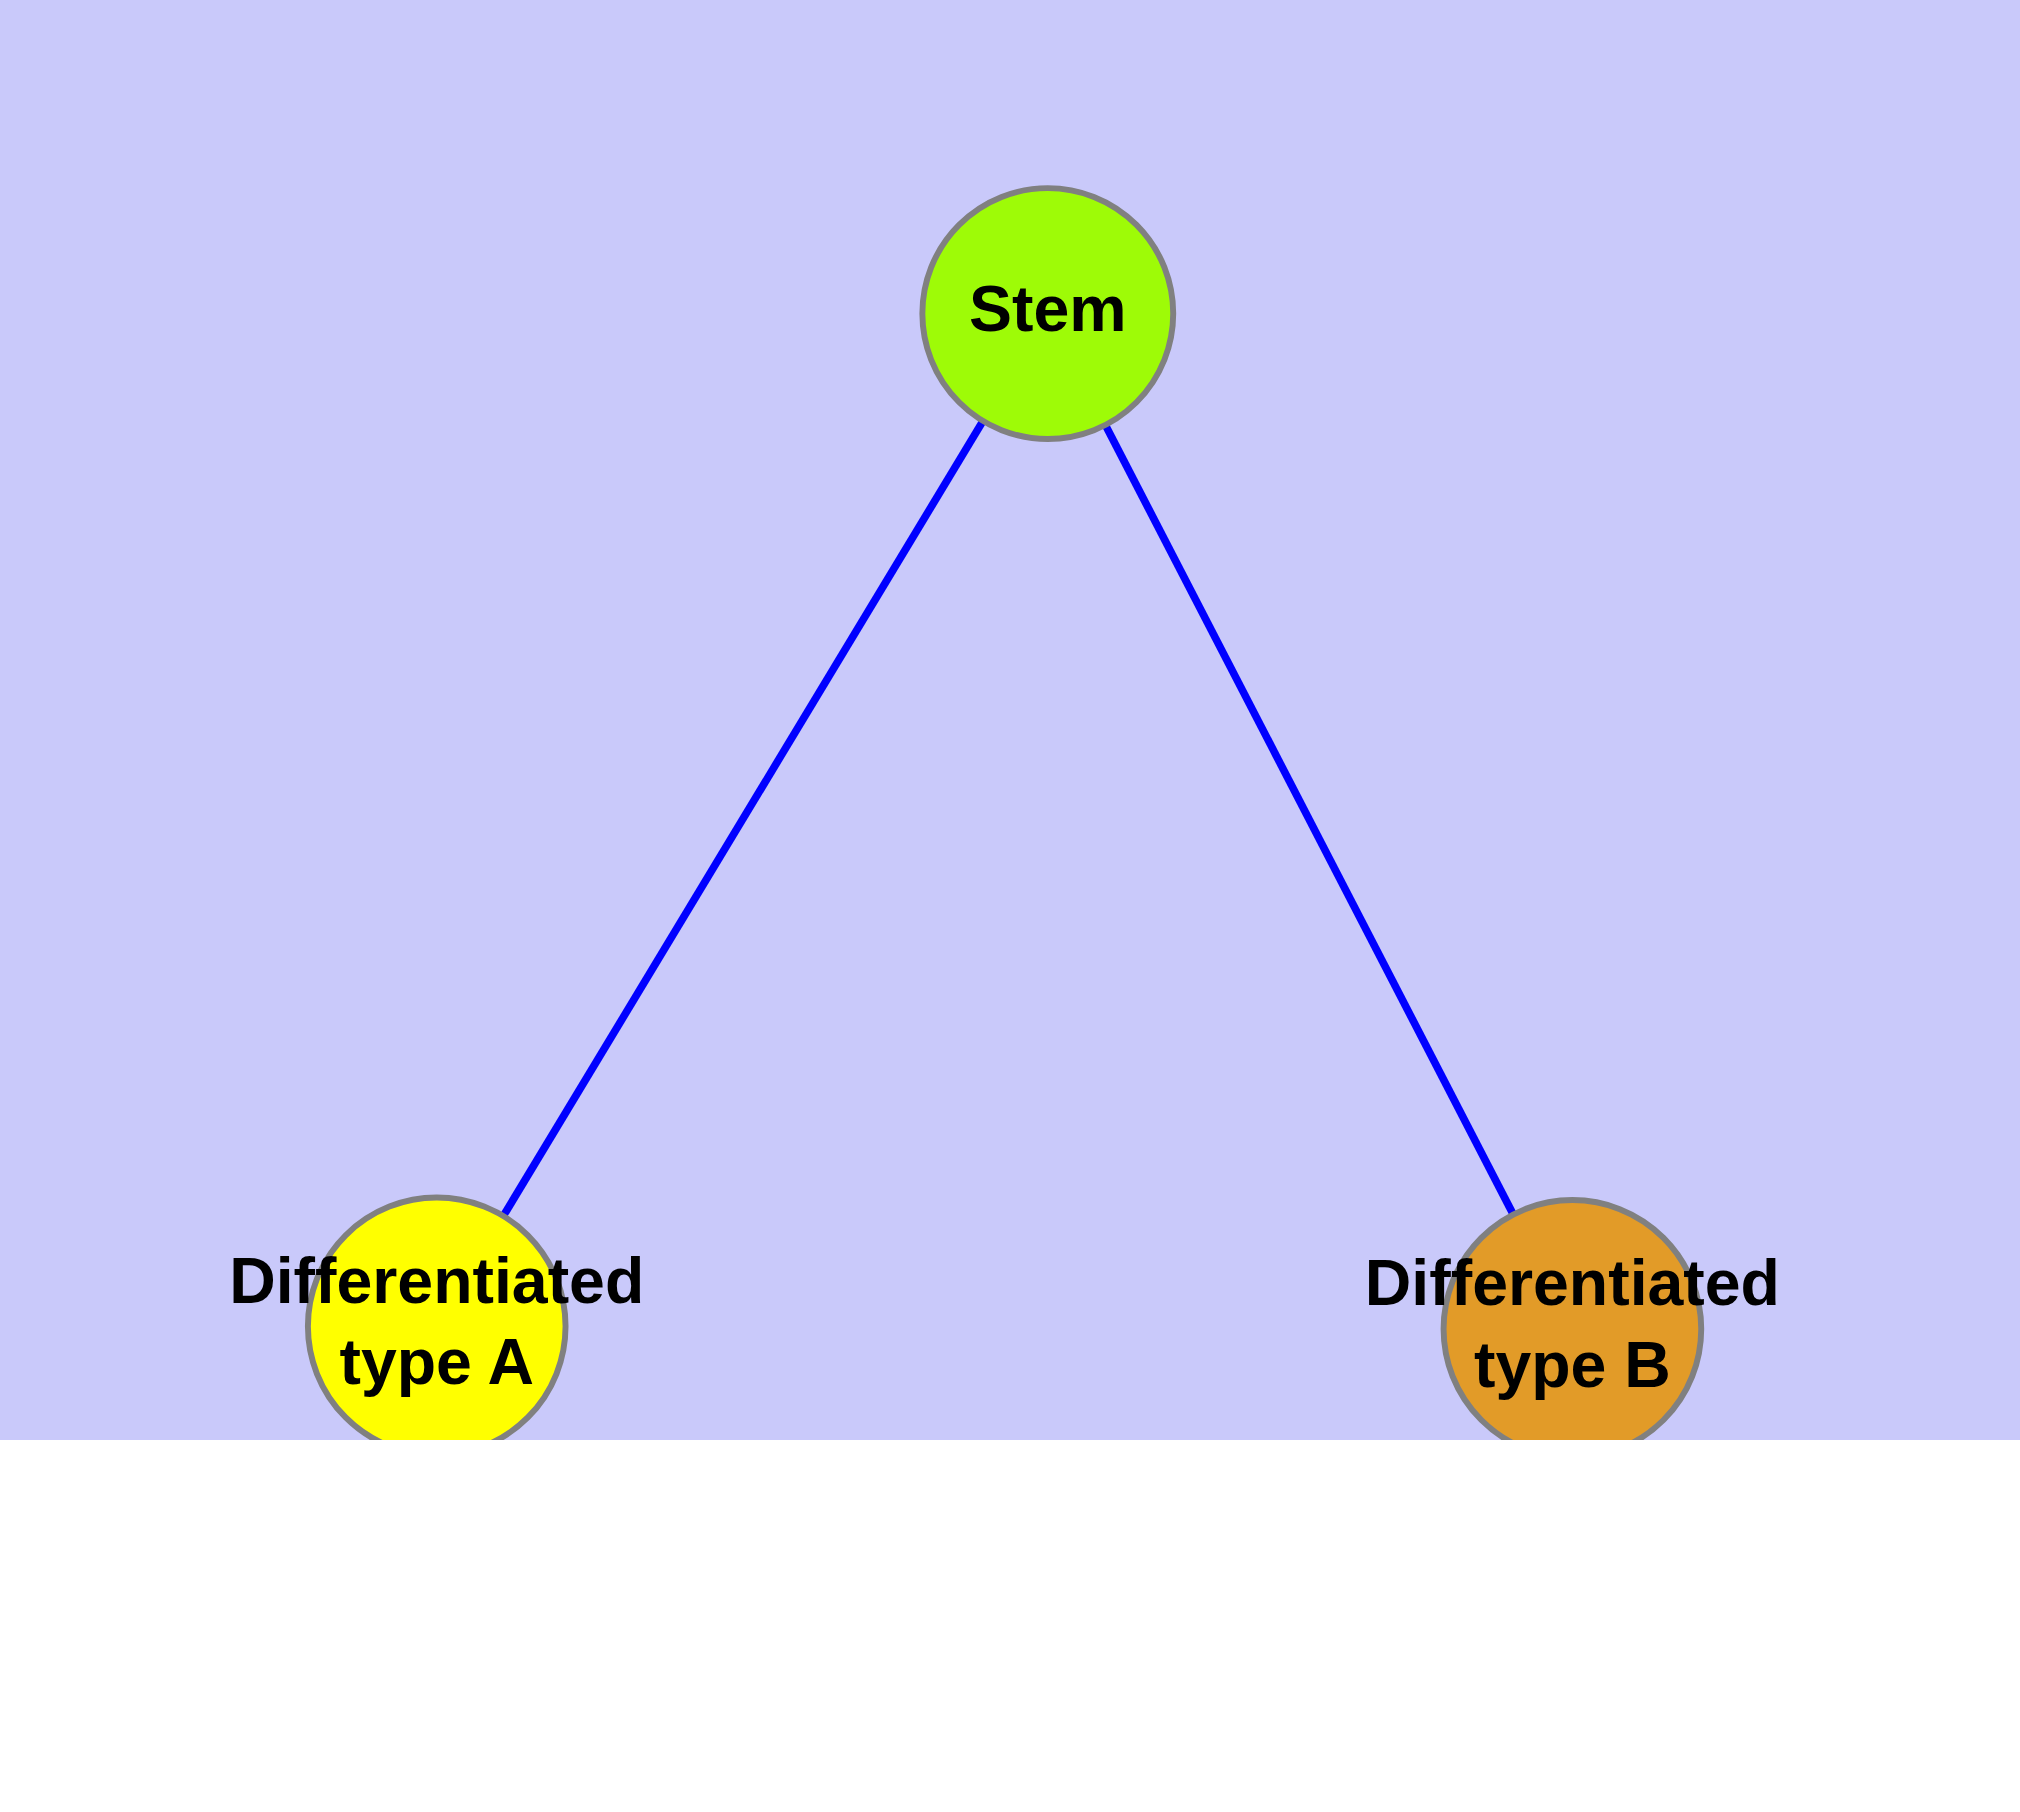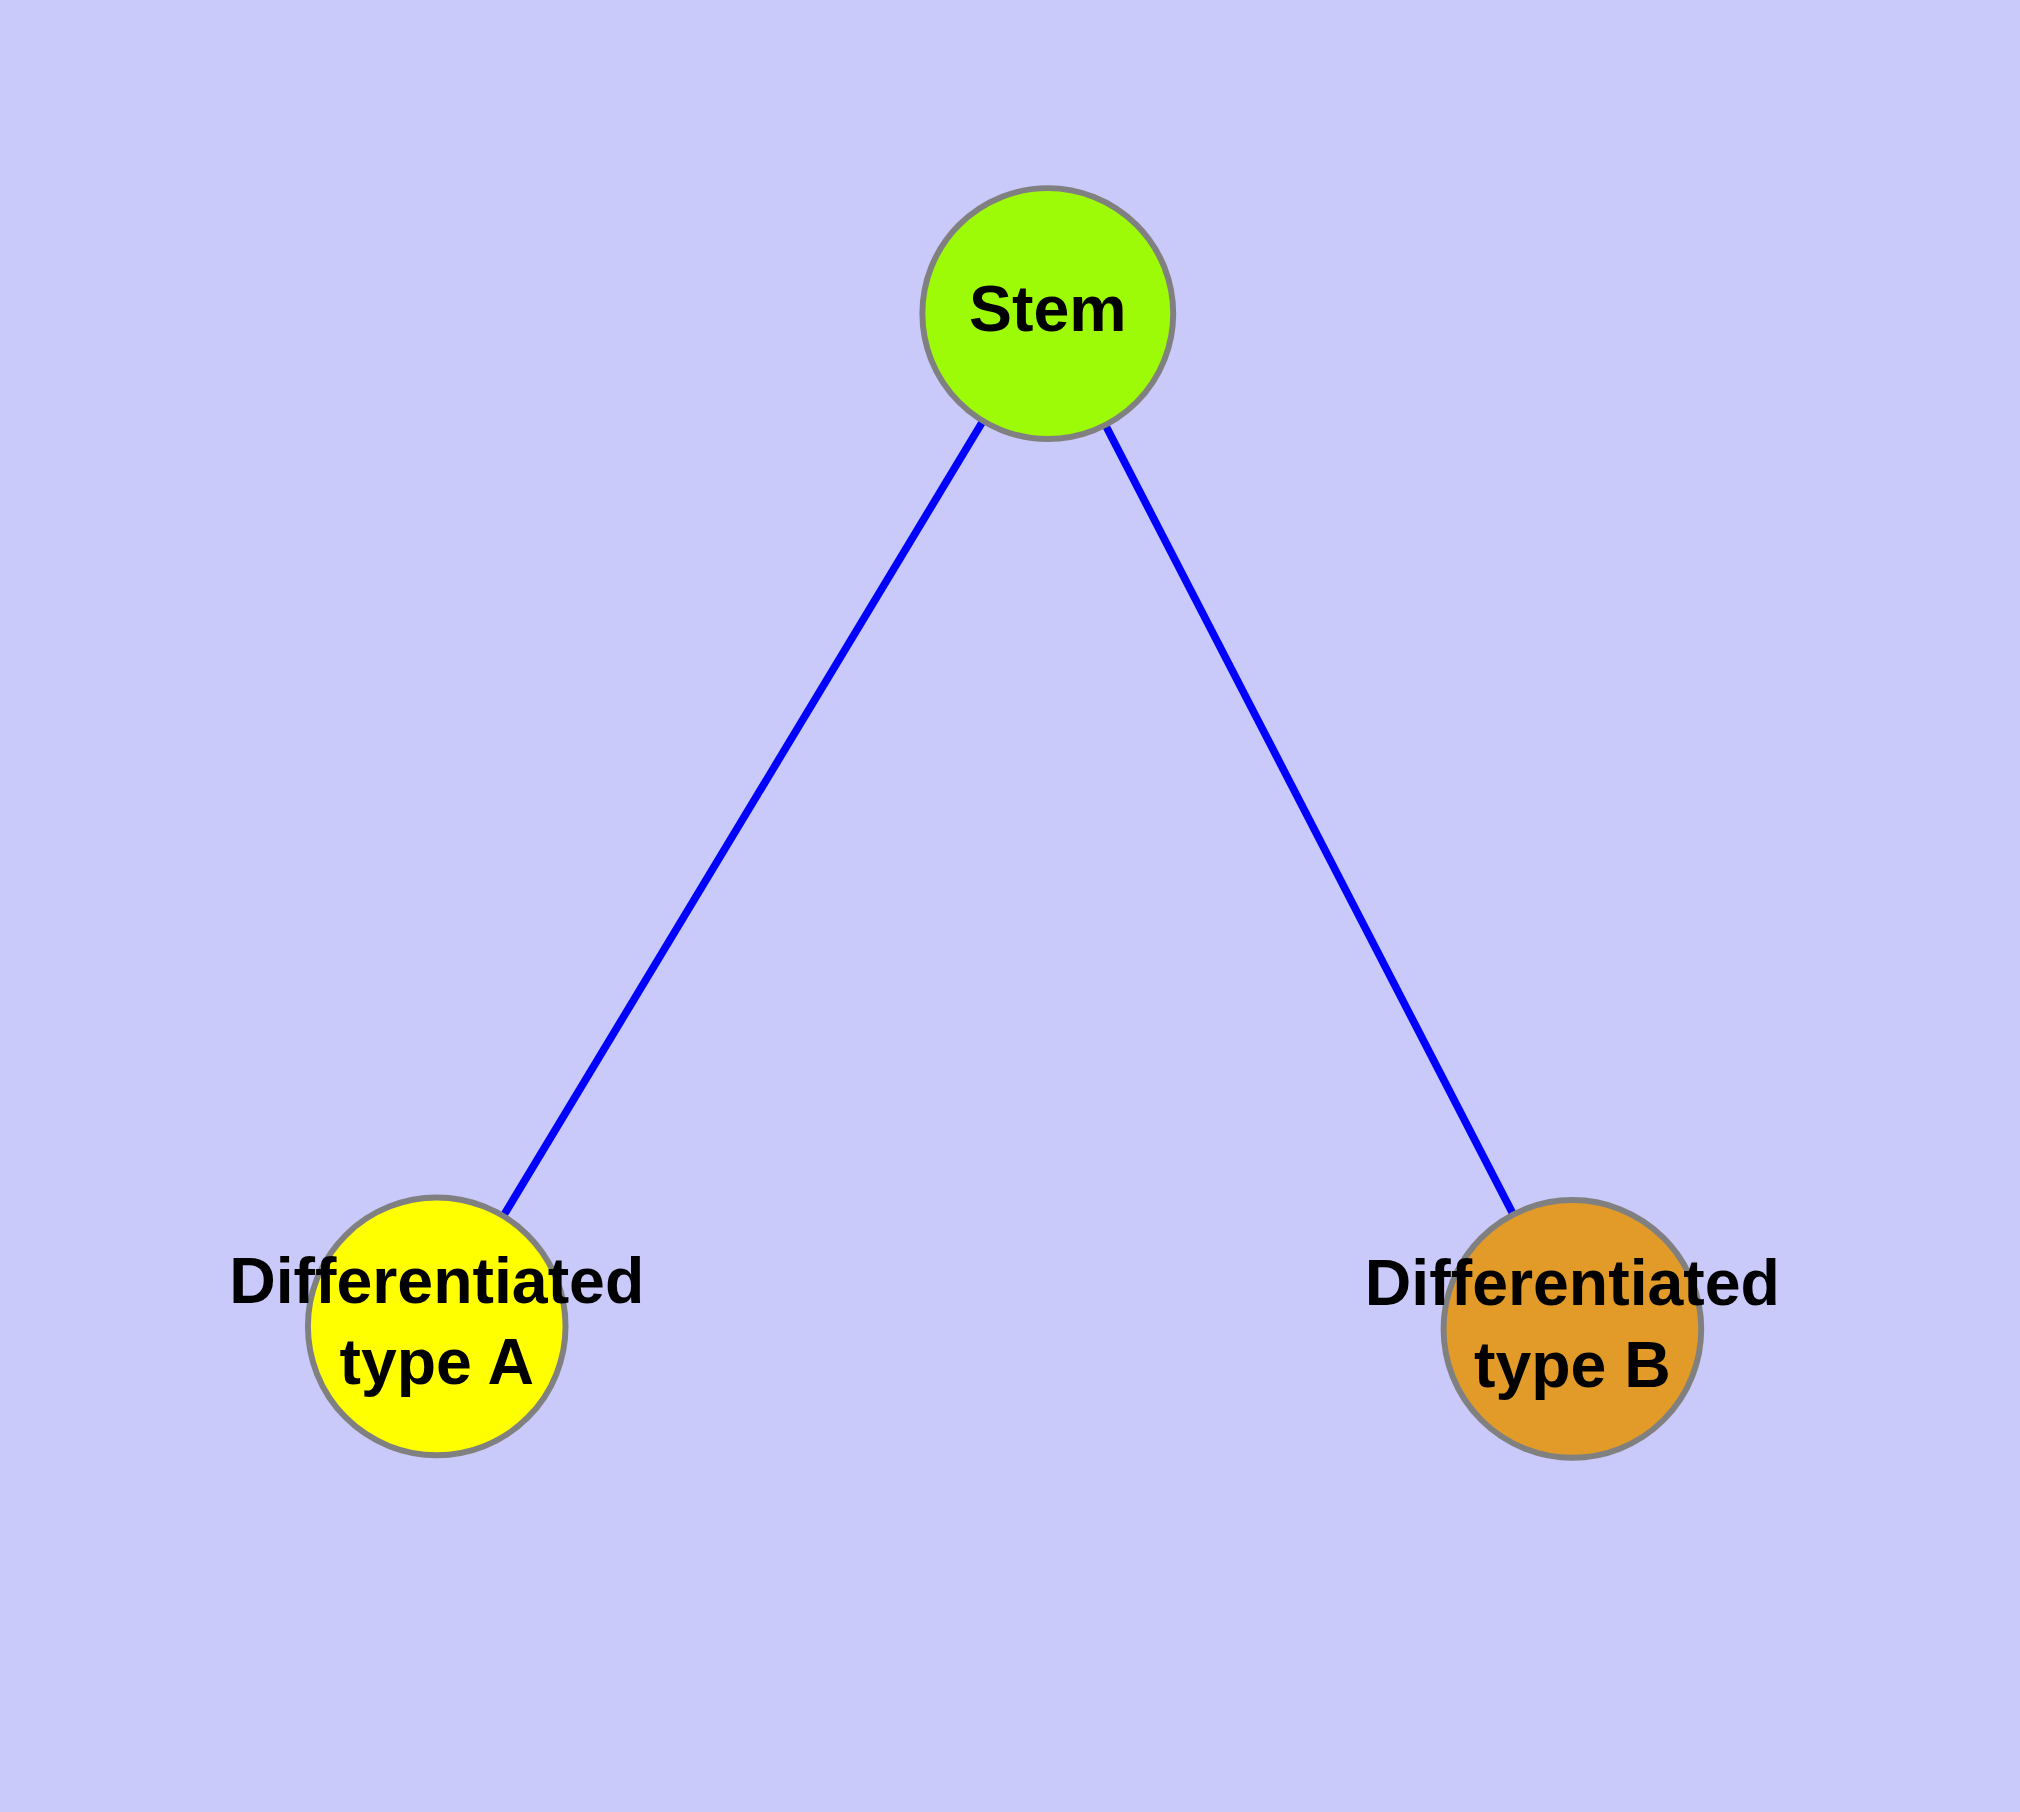--- a/index.html
+++ b/index.html
@@ -32,21 +32,21 @@
     font-weight: bold;
     fill: #000000;
     text-anchor: middle;
     dominant-baseline: middle;
     paint-order: normal;
   }
 </style>
 </head>
 <body>
 
-<div id="canvas" style="width: 2021px; height: 1812px; text-decoration: underline;">
+<div id="canvas" style="width: 2021px; height: 1440px; text-decoration: underline;">
   <div id="graph-bg" style="background: rgb(201, 201, 250);"></div>
   <svg id="graph-svg" viewBox="0 0 2384 2138" xmlns="http://www.w3.org/2000/svg" style="width: 2021px; height: 1812px;">
     <g id="edges-layer">
         <line x1="1236" y1="370" x2="515" y2="1565" stroke="#0000ff" stroke-width="9" stroke-linecap="butt"></line>
         <line x1="1236" y1="370" x2="1855" y2="1568" stroke="#0000ff" stroke-width="9" stroke-linecap="butt"></line>
       </g>
     <g id="nodes-layer">
         <circle cx="1236" cy="370" r="148" fill="#9efb07" stroke="#808080" stroke-width="7"></circle>
         <circle cx="515" cy="1565" r="152" fill="#ffff00" stroke="#808080" stroke-width="7"></circle>
         <circle cx="1855" cy="1568" r="152" fill="#e29b28" stroke="#808080" stroke-width="7"></circle>

